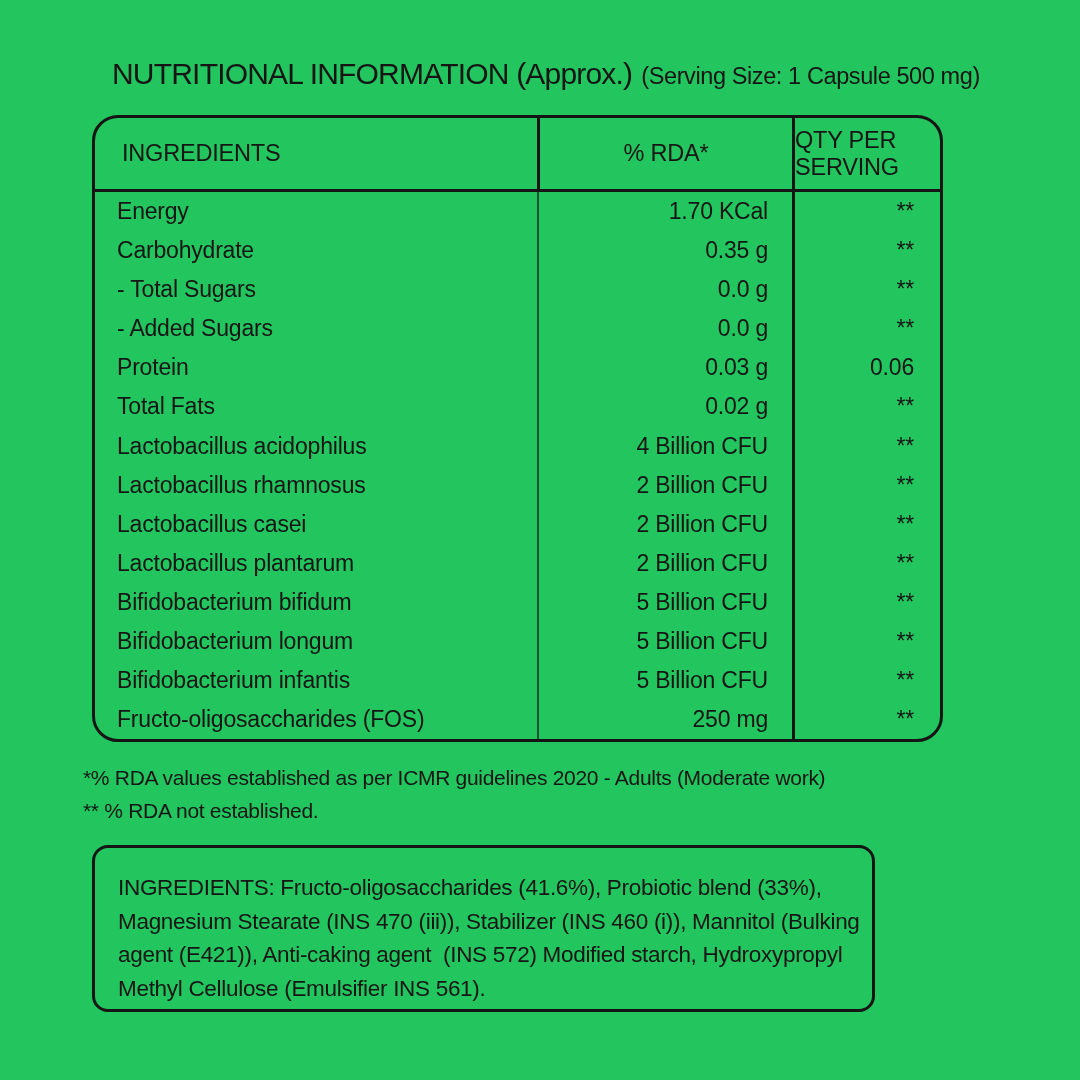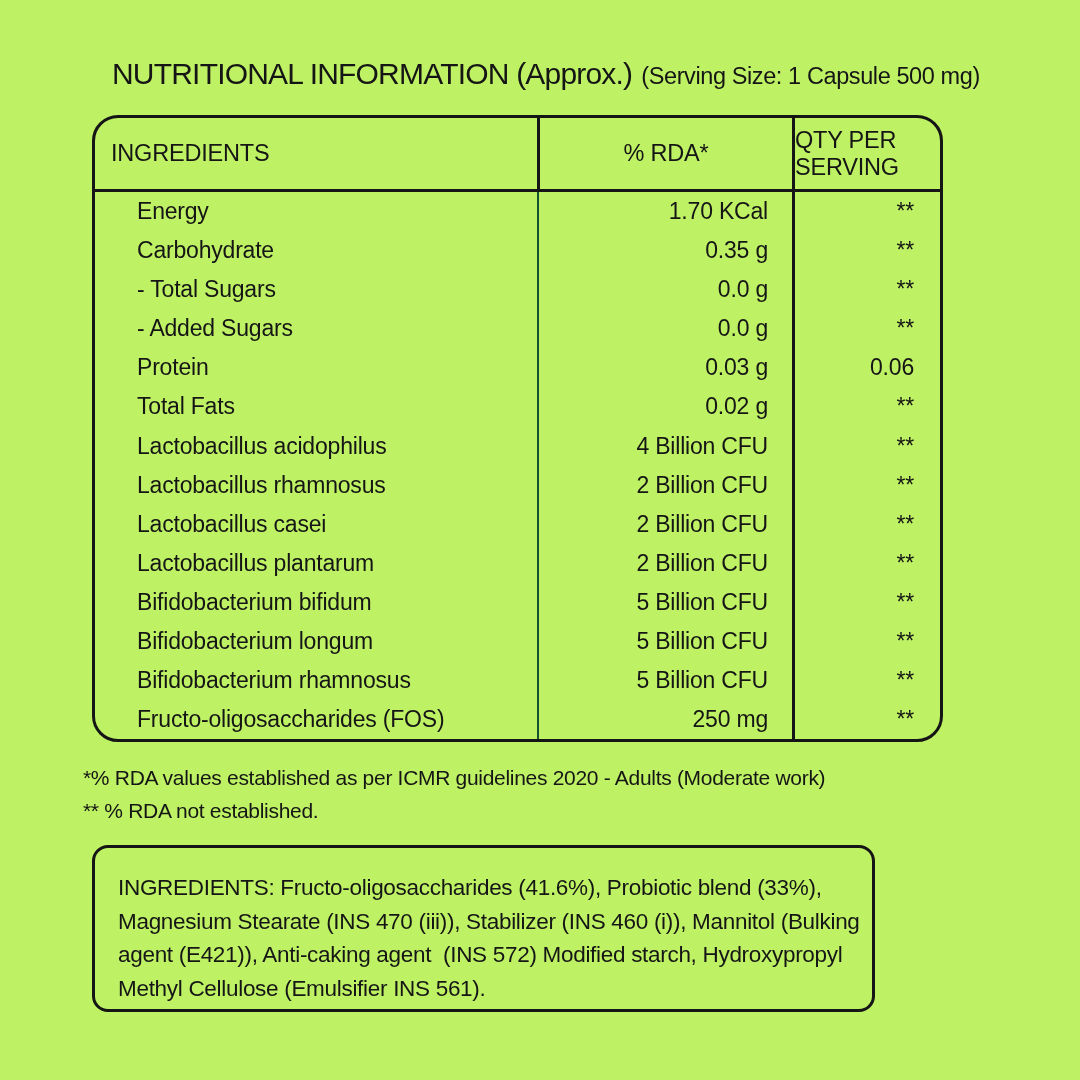--- a/index.html
+++ b/index.html
@@ -4,21 +4,21 @@
 <style>
   html, body {
     margin: 0;
     padding: 0;
     background: #ffffff;
   }
   .page {
     position: relative;
     width: 1080px;
     height: 1080px;
-    background: #bef264;
+    background: #22c55e;
     color: #151515;
     font-family: "Liberation Sans", sans-serif;
     overflow: hidden;
   }
 
   
   .title-row {
     position: absolute;
     left: 112px;
     top: 57px;
@@ -54,42 +54,42 @@
     grid-template-columns: 442px 255px 1fr;
     border-bottom: 3px solid #151515;
     font-size: 23.5px;
     letter-spacing: -0.2px;
   }
   .th {
     display: flex;
     align-items: center;
     box-sizing: border-box;
   }
-  .th-ingredients { padding-left: 16px; }
+  .th-ingredients { padding-left: 27px; }
   .th-qty { justify-content: center; border-left: 3px solid #151515; }
   .th-rda { justify-content: center; border-left: 3px solid #151515; }
 
   .tbody {
     flex: 1 1 auto;
     display: flex;
     flex-direction: column;
     font-size: 23px;
     letter-spacing: -0.2px;
   }
   .trow {
     flex: 1 1 0;
     display: grid;
     grid-template-columns: 442px 255px 1fr;
   }
   .td {
     display: flex;
     align-items: center;
     box-sizing: border-box;
   }
-  .td-name { padding-left: 42px; text-align: center; }
+  .td-name { padding-left: 22px; text-align: center; }
   .td-qty { justify-content: flex-end; padding-right: 24px; border-left: 2px solid #14532d; }
   .td-rda { justify-content: flex-end; padding-right: 26px; border-left: 3px solid #151515; }
 
   
   .footnotes {
     position: absolute;
     left: 83px;
     top: 761px;
     font-size: 21px;
     line-height: 33px;
@@ -186,21 +186,21 @@
           <div class="td td-name">Bifidobacterium bifidum</div>
           <div class="td td-qty">5 Billion CFU</div>
           <div class="td td-rda">**</div>
         </div>
         <div class="trow">
           <div class="td td-name">Bifidobacterium longum</div>
           <div class="td td-qty">5 Billion CFU</div>
           <div class="td td-rda">**</div>
         </div>
         <div class="trow">
-          <div class="td td-name">Bifidobacterium rhamnosus</div>
+          <div class="td td-name">Bifidobacterium infantis</div>
           <div class="td td-qty">5 Billion CFU</div>
           <div class="td td-rda">**</div>
         </div>
         <div class="trow">
           <div class="td td-name">Fructo-oligosaccharides (FOS)</div>
           <div class="td td-qty">250 mg</div>
           <div class="td td-rda">**</div>
         </div>
       </div>
   </div>

